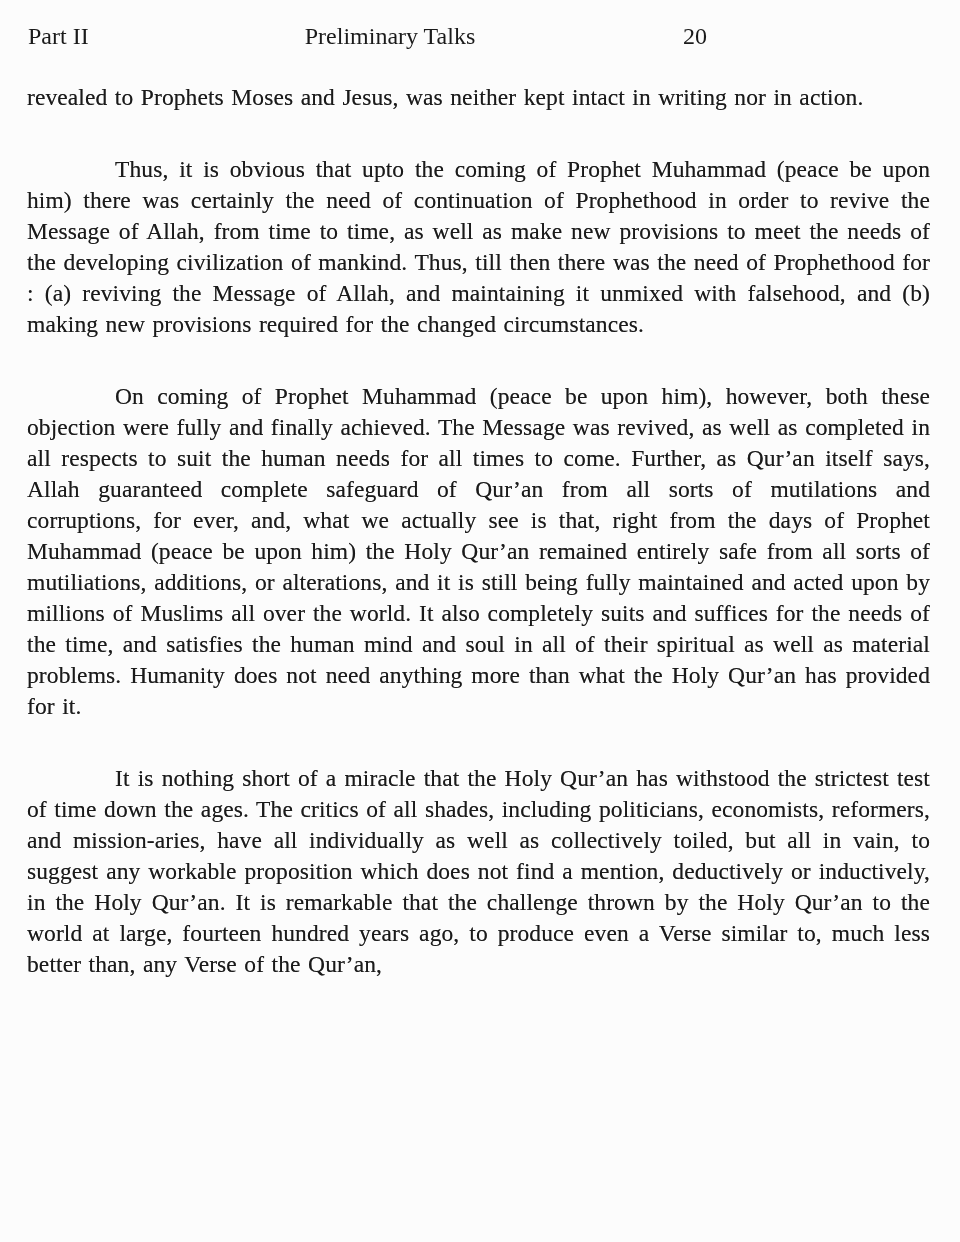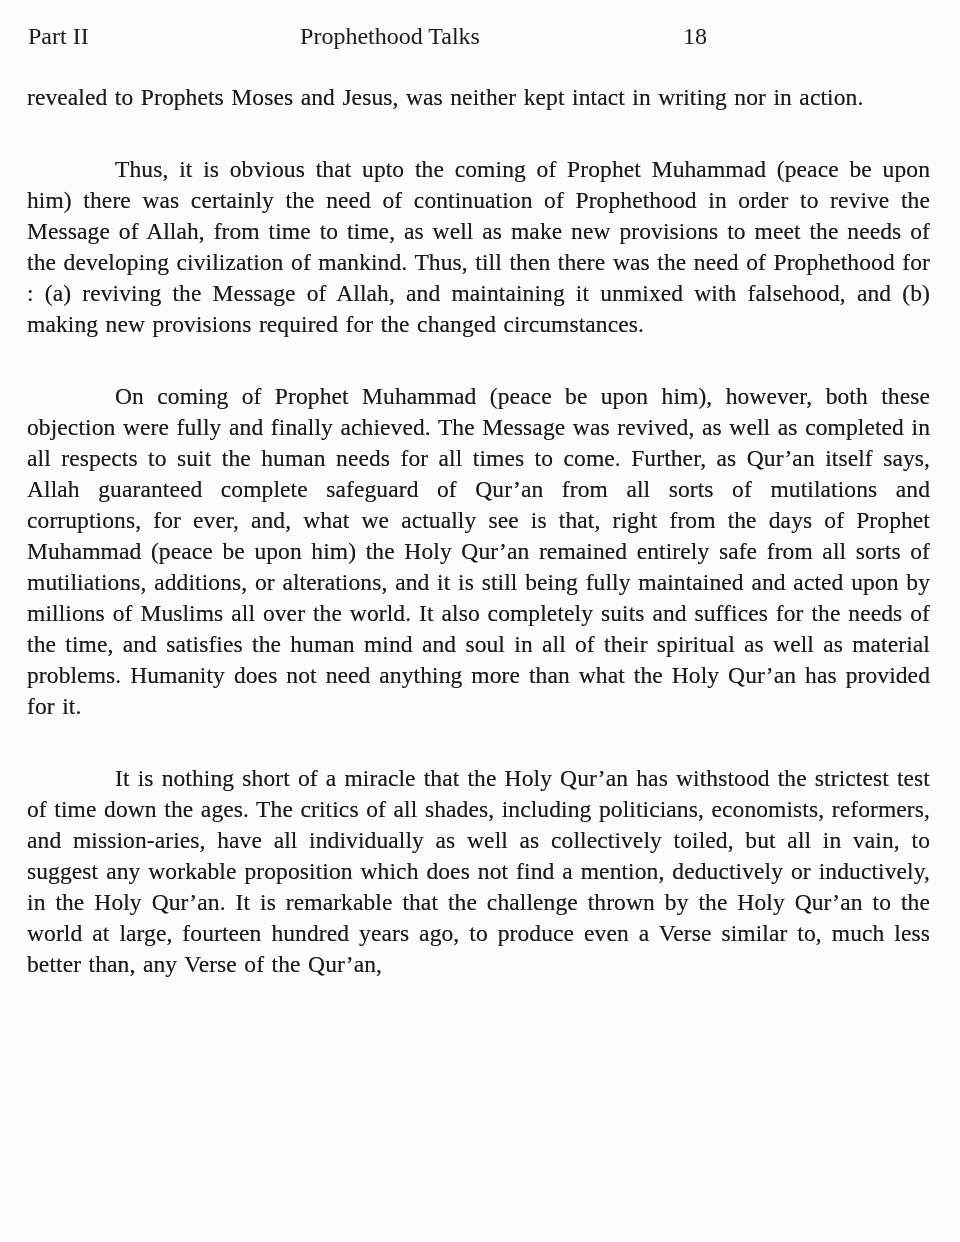--- a/index.html
+++ b/index.html
@@ -73,22 +73,22 @@
   }
   .body-text p:last-child { margin-bottom: 0; }
 </style>
 </head>
 <body>
 
 <div class="page">
 
   <div class="running-header">
     <span class="hdr-part">Part II</span>
-    <span class="hdr-title">Prophethood Talks</span>
-    <span class="hdr-pagenum">18</span>
+    <span class="hdr-title">Preliminary Talks</span>
+    <span class="hdr-pagenum">20</span>
   </div>
 
   <div class="body-text">
     <p class="continuation">revealed to Prophets Moses and Jesus, was neither kept intact in writing nor in action.</p>
     <p>Thus, it is obvious that upto the coming of Prophet Muhammad (peace be upon him) there was certainly the need of continuation of Prophethood in order to revive the Message of Allah, from time to time,  as well as make new provisions to meet the needs of the developing civilization of mankind. Thus, till then there was the need of Prophethood for : (a) reviving the Message of Allah, and maintaining it unmixed with falsehood, and (b) making new provisions required for the changed circumstances.</p>
     <p>On coming of Prophet Muhammad (peace be upon him), however, both these objection were fully and finally achieved. The Message was revived, as well as completed in all respects to suit the human needs for all times to come. Further, as Qur’an itself says, Allah guaranteed complete safeguard of Qur’an from all sorts of mutilations and corruptions,  for ever, and, what we actually see is that, right from the days of Prophet Muhammad (peace be upon him) the Holy Qur’an remained entirely safe from all sorts of mutiliations, additions, or alterations, and it is still being fully maintained and acted upon by millions of Muslims all over the world. It also completely suits and suffices for the needs of the time,  and satisfies the human mind and soul in all of their spiritual  as well as material problems. Humanity does not need anything more than what the Holy Qur’an has provided for it.</p>
     <p>It is nothing short of a miracle that the Holy Qur’an has withstood the strictest test of time down the ages. The critics of all shades, including politicians, economists, reformers, and mission-aries, have all individually as well as collectively toiled, but all in vain, to suggest any workable proposition which does not find a mention, deductively or inductively, in the Holy Qur’an. It is remarkable that the challenge thrown by the Holy Qur’an to the world at large, fourteen hundred years ago, to produce even a Verse similar to, much  less better than, any Verse of the Qur’an,</p>
   </div>
 
 </div>

